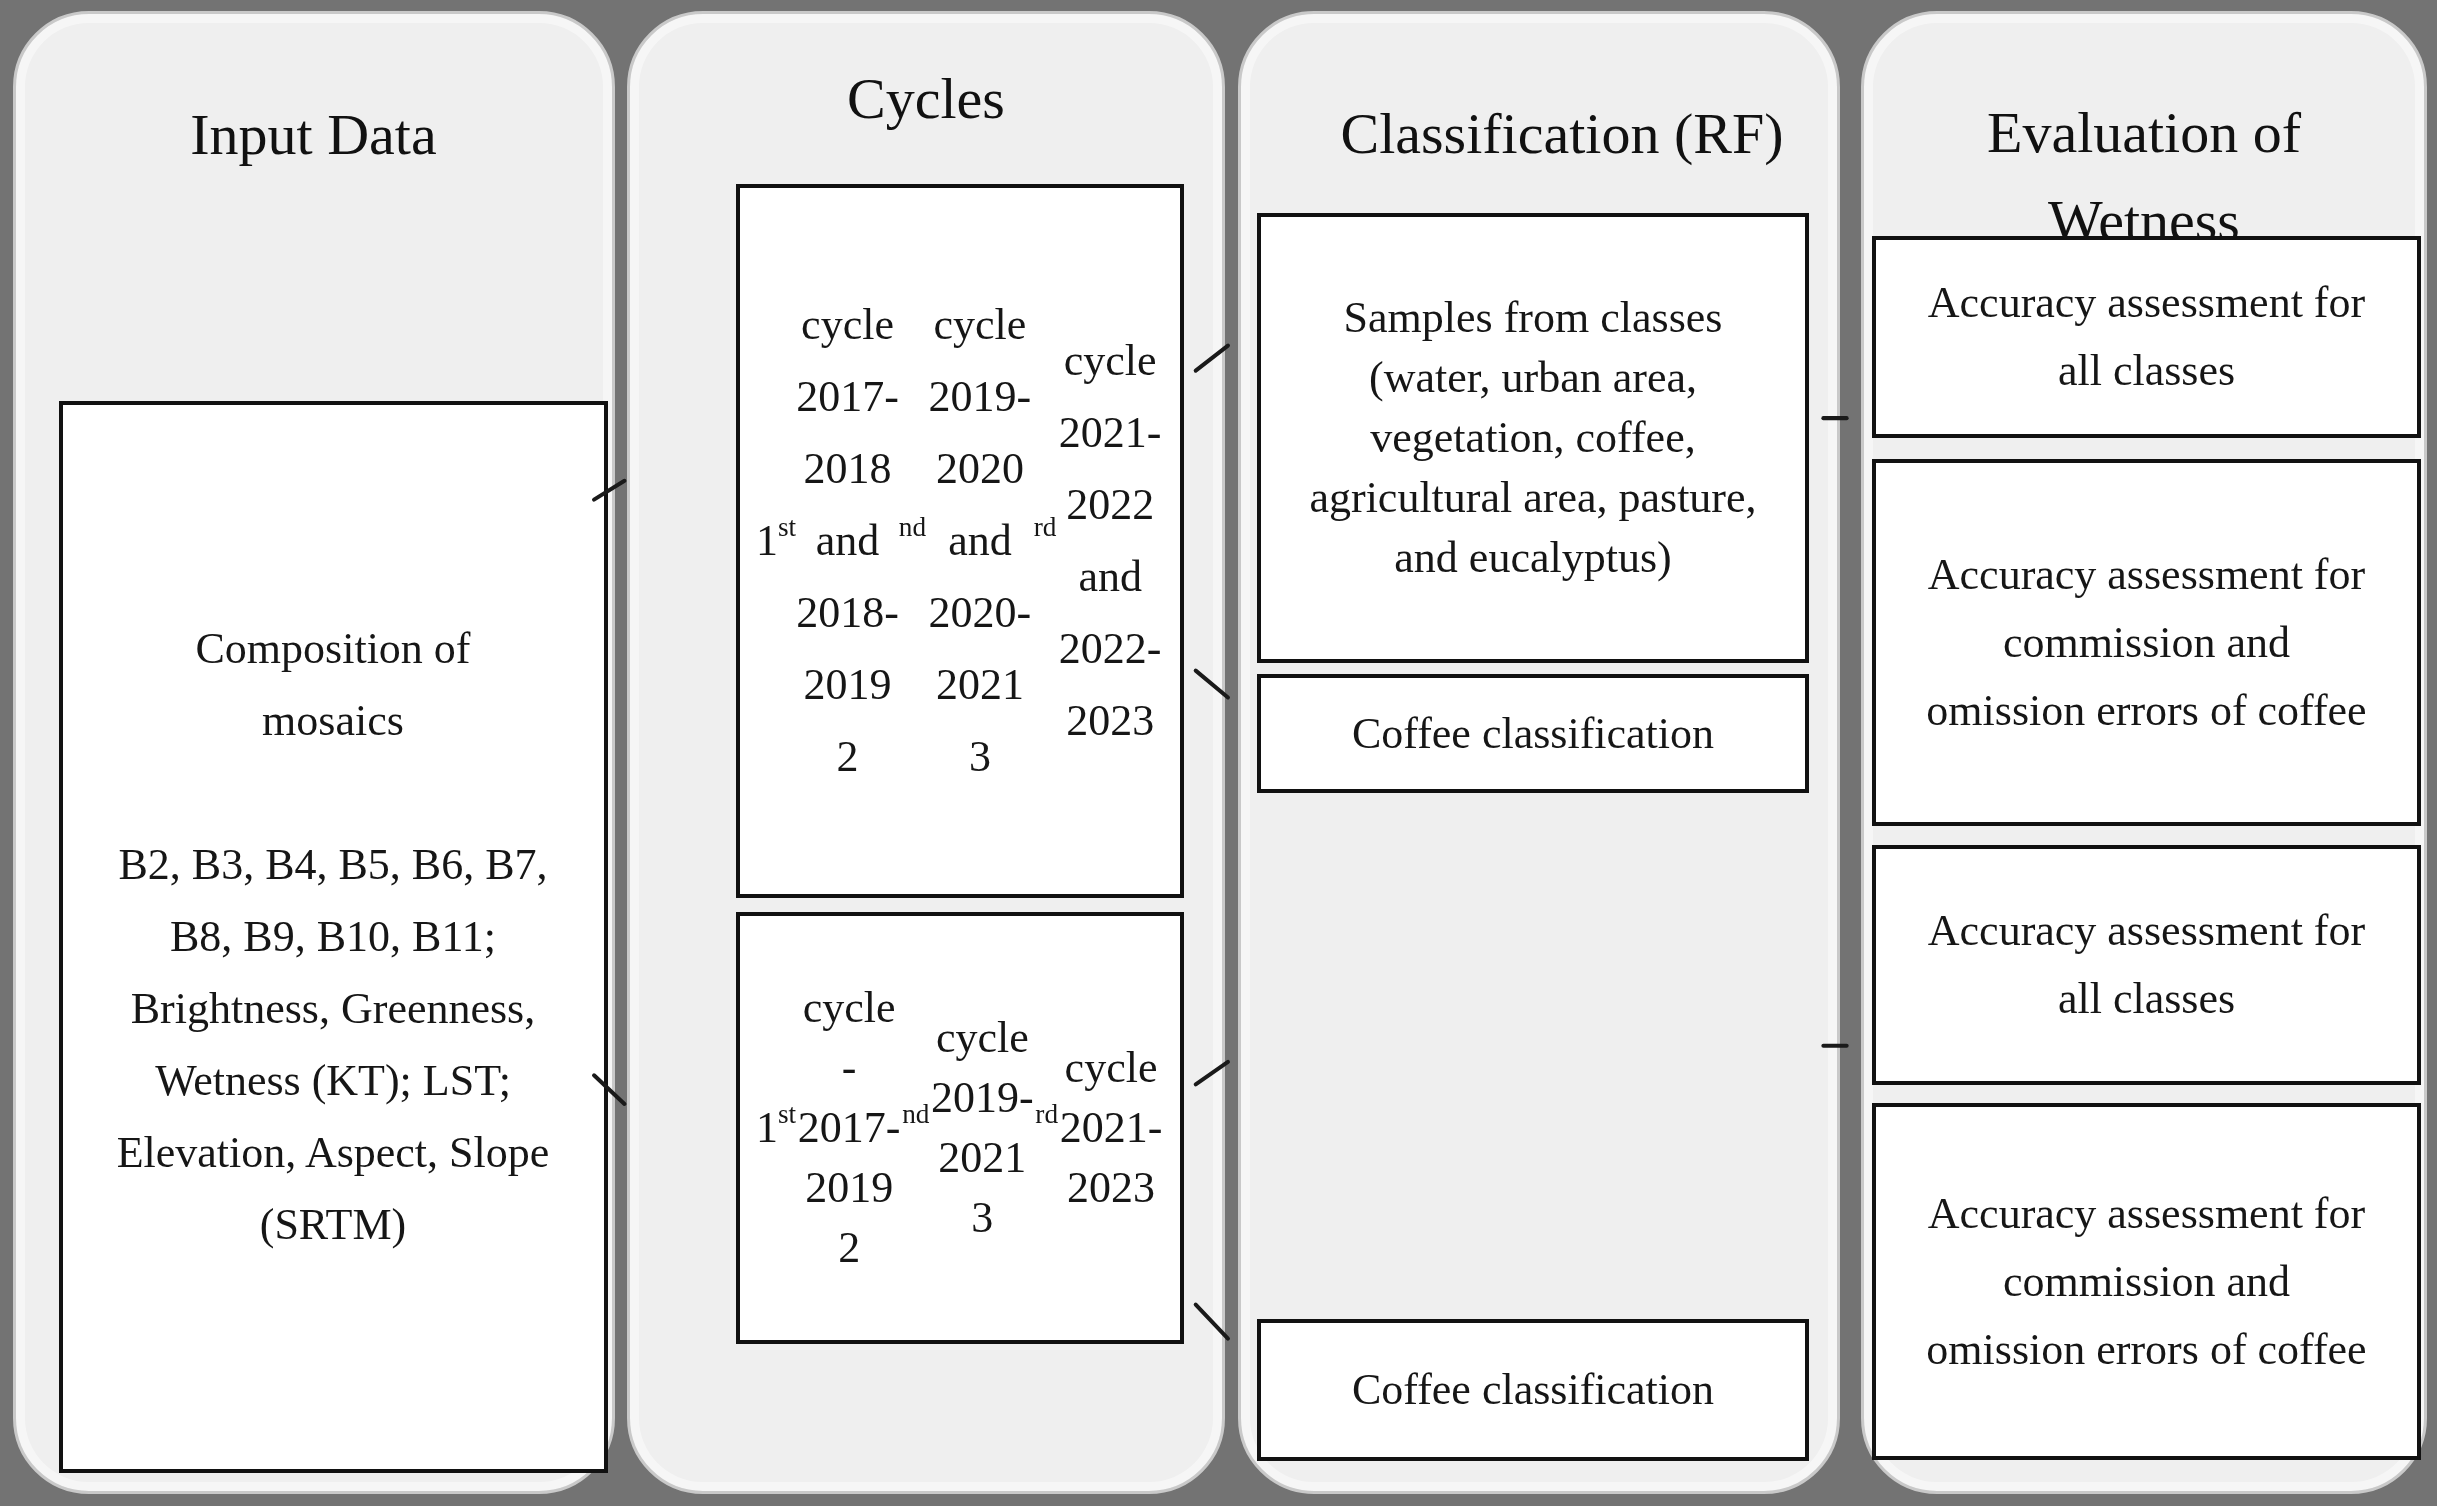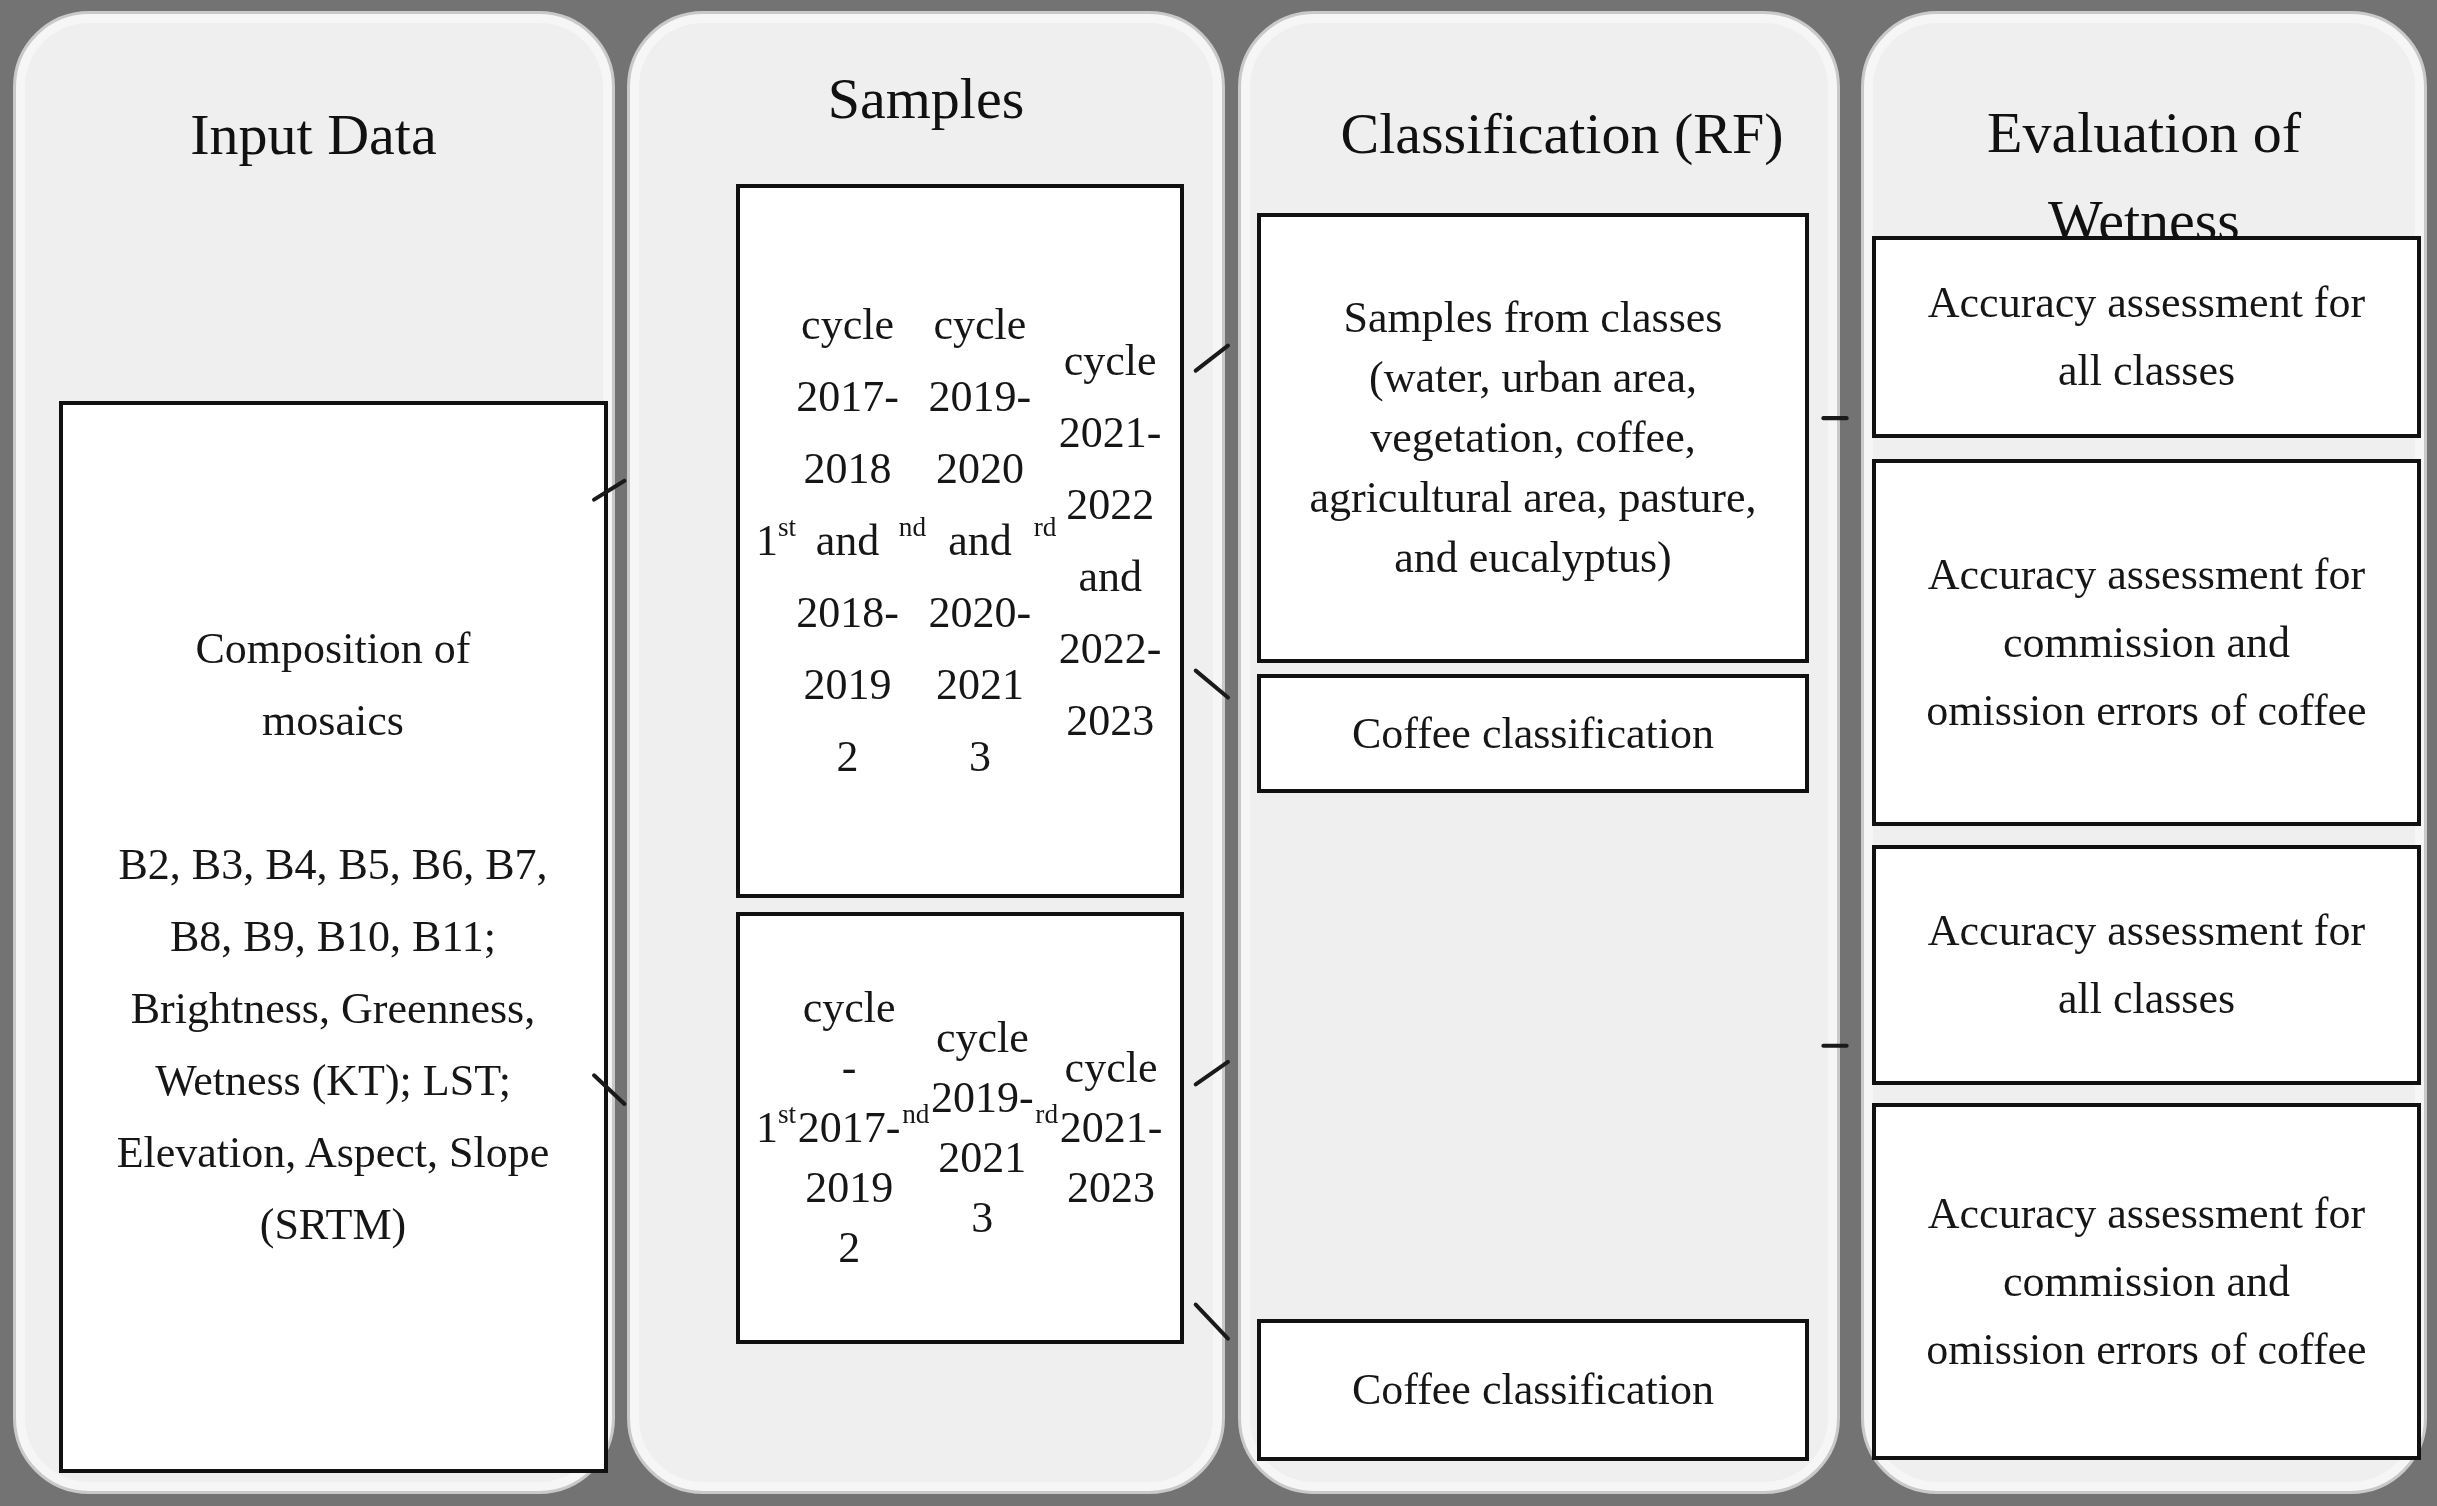--- a/index.html
+++ b/index.html
@@ -105,21 +105,21 @@
 
 B2, B3, B4, B5, B6, B7,
 B8, B9, B10, B11;
 Brightness, Greenness,
 Wetness (KT); LST;
 Elevation, Aspect, Slope
 (SRTM)</div>
   </div>
 
   <div class="col-container" id="col-cycles">
-    <div class="col-title">Samples</div>
+    <div class="col-title">Cycles</div>
     <div class="side-label" id="annual-label">annual</div>
     <div class="side-label" id="biennial-label">biennial</div>
   </div>
   <div class="wbox" id="annual-box">1<sup>st</sup> cycle
 2017-2018 and
 2018-2019
 2<sup>nd</sup> cycle 2019-2020
 and 2020-2021
 3<sup>rd</sup> cycle 2021-2022
 and 2022-2023</div>

